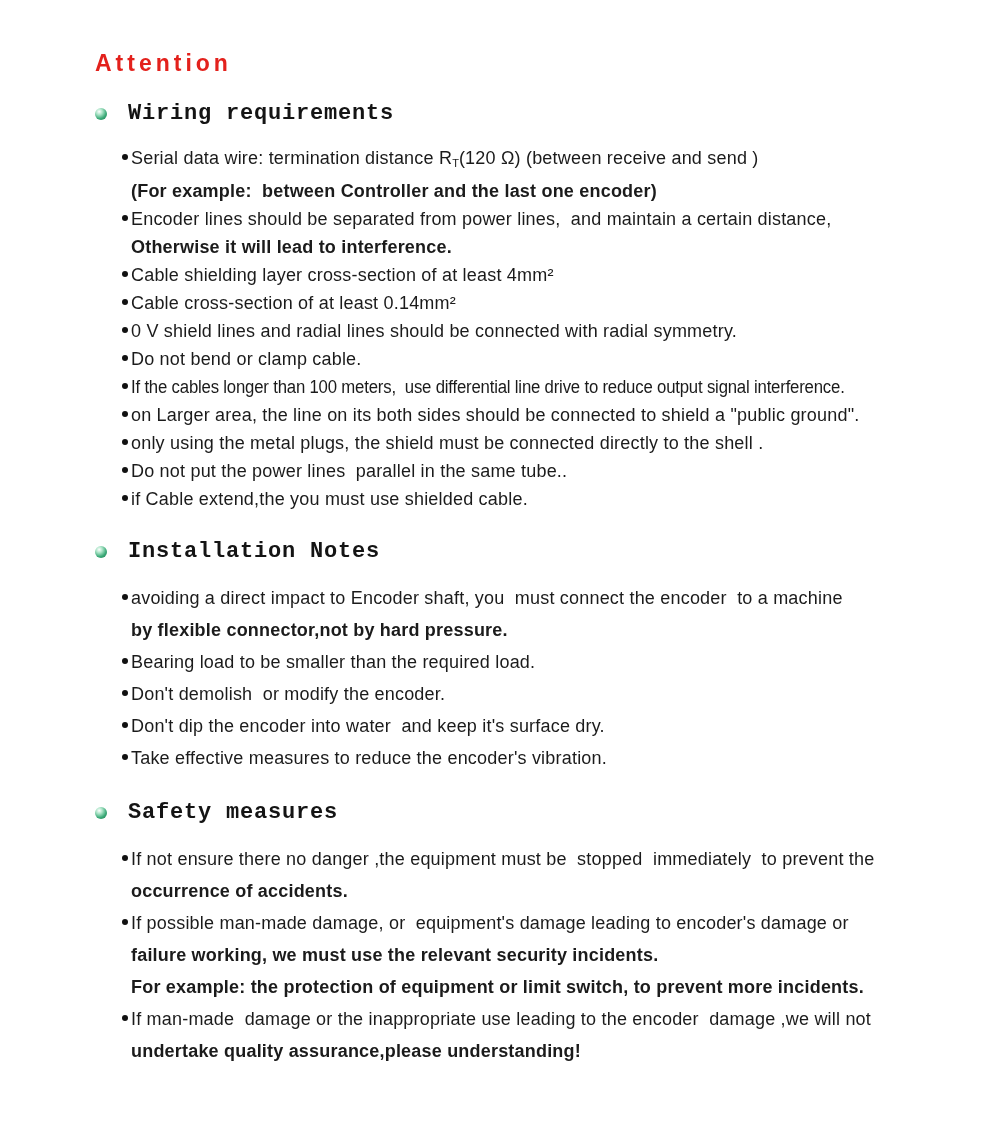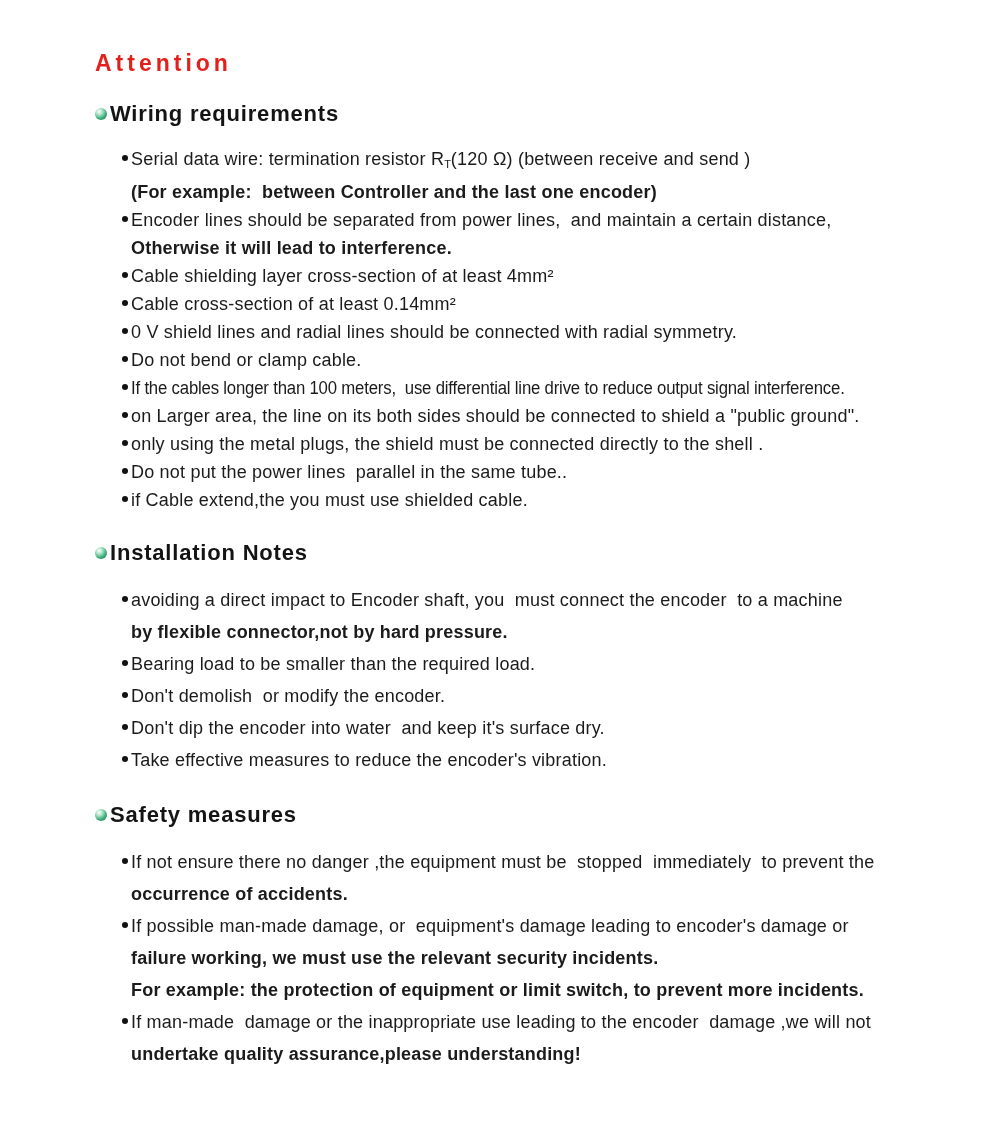--- a/index.html
+++ b/index.html
@@ -8,21 +8,21 @@
     padding:50px 0 0 95px; overflow:hidden; position:relative;
     font-family:"Liberation Sans","DejaVu Sans",sans-serif;
     color:#1b1b1b;
   }
   .doc-title {
     margin:0 0 24px 0; font-size:23px; font-weight:800;
     letter-spacing:4px; color:#e3211c;
   }
   .section { margin:0; }
   .section + .section { margin-top:26px; }
-  .section-heading-row { display:flex; align-items:center; gap:3px; margin:0 0 18px 0; }
+  .section-heading-row { display:flex; align-items:center; gap:21px; margin:0 0 18px 0;font-family:Liberation Mono, monospace; }
   .sphere {
     width:12px; height:12px; border-radius:50%; flex:0 0 auto;
     background:radial-gradient(circle at 35% 30%, #ffffff 0%, #a9e3c6 28%, #3aa977 62%, #1e7a50 100%);
   }
   .section-heading {
     margin:0; font-size:22px; font-weight:800; letter-spacing:0.8px; color:#141414;
   }
   .items { margin-left:27px; }
   .line { white-space:pre; font-size:18px; letter-spacing:0.2px; }
   .section-0 .line { line-height:28px; }
@@ -40,21 +40,21 @@
 
 <div class="page">
   <h1 class="doc-title">Attention</h1>
   <div id="sections">
   <section class="section section-0">
     <div class="section-heading-row">
       <span class="sphere"></span>
       <h2 class="section-heading">Wiring requirements</h2>
     </div>
     <div class="items">
-          <div class="line"><span class="dot"></span><span>Serial data wire: termination resistor R</span><span class="subscript">T</span><span>(120 Ω) (between receive and send )</span></div>
+          <div class="line"><span class="dot"></span><span>Serial data wire: termination distance R</span><span class="subscript">T</span><span>(120 Ω) (between receive and send )</span></div>
           <div class="line cont"><span>(For example:  between Controller and the last one encoder)</span></div>
           <div class="line"><span class="dot"></span><span>Encoder lines should be separated from power lines,  and maintain a certain distance,</span></div>
           <div class="line cont"><span>Otherwise it will lead to interference.</span></div>
           <div class="line"><span class="dot"></span><span>Cable shielding layer cross-section of at least 4mm²</span></div>
           <div class="line"><span class="dot"></span><span>Cable cross-section of at least 0.14mm²</span></div>
           <div class="line"><span class="dot"></span><span>0 V shield lines and radial lines should be connected with radial symmetry.</span></div>
           <div class="line"><span class="dot"></span><span>Do not bend or clamp cable.</span></div>
           <div class="line"><span class="dot"></span><span class="condensed">If the cables longer than 100 meters,  use differential line drive to reduce output signal interference.</span></div>
           <div class="line"><span class="dot"></span><span>on Larger area, the line on its both sides should be connected to shield a "public ground".</span></div>
           <div class="line"><span class="dot"></span><span>only using the metal plugs, the shield must be connected directly to the shell .</span></div>

